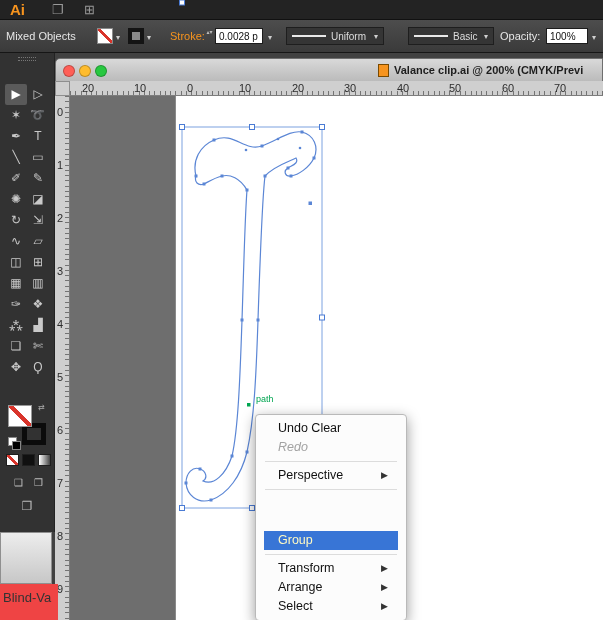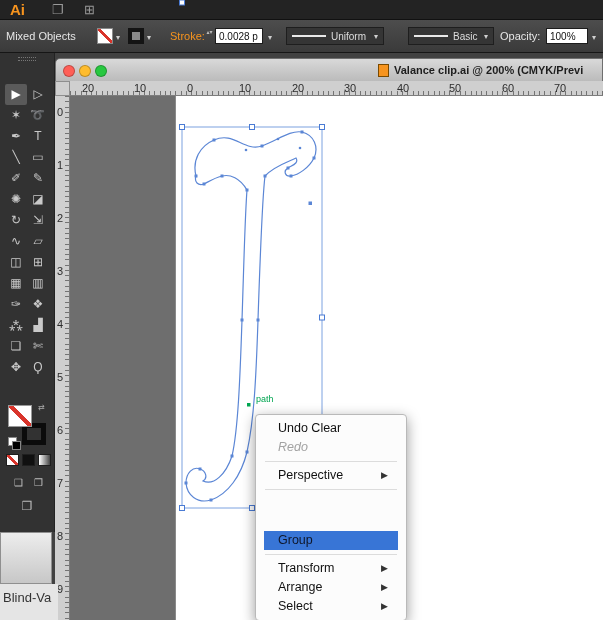--- a/index.html
+++ b/index.html
@@ -51,21 +51,21 @@
   .minibtn.none { background:#fff;
     background-image:linear-gradient(45deg, transparent 40%, #d9342b 40%, #d9342b 60%, transparent 60%); }
   .minibtn.grad { background:linear-gradient(90deg,#fff,#444); }
   .modebtn { width:17px; height:14px; color:#bdbdbd; font-size:10px; text-align:center; line-height:14px; }
   #screenmode { left:16px; top:445px; width:22px; height:16px; color:#bdbdbd; font-size:12px;
                 text-align:center; line-height:16px; }
 
   
   #panel-ghost { left:0; top:532px; width:52px; height:52px;
     background:linear-gradient(#ededed,#c7c7c7); border:1px solid #8f8f8f; z-index:3; }
-  #panel-white { left:0; top:584px; width:58px; height:36px; background:#e5e5e5; z-index:3; }
+  #panel-white { left:0; top:584px; width:58px; height:36px; background:#ef4444; z-index:3; }
   #panel-white span { position:absolute; left:3px; top:6px; color:#333; font-size:13px; }
 
   
   #titlebar { left:55px; top:58px; width:548px; height:37px;
     background:linear-gradient(#d9d9d9,#a9a9a9); border:1px solid #6f6f6f;
     border-radius:5px 0 0 0; z-index:2; }
   .light { top:6px; width:12px; height:12px; border-radius:50%; border:1px solid rgba(0,0,0,.25); }
   #light-red { left:7px; background:#ff5f57; }
   #light-yellow { left:23px; background:#febc2e; }
   #light-green { left:39px; background:#28c840; }
@@ -90,21 +90,21 @@
   #overlay { left:0; top:0; width:603px; height:620px; z-index:5; pointer-events:none; }
 
   
   #menu { left:255px; top:414px; width:152px; background:#fcfcfc;
     border:1px solid #b9b9b9; border-radius:4px; padding:4px 8px;
     box-shadow:0 4px 14px rgba(0,0,0,.4); z-index:20; }
   .mi { position:relative; height:19px; line-height:19px; padding:0 10px 0 14px;
         font-size:12.5px; color:#111; display:flex; }
   .mi .arr { margin-left:auto; font-size:9px; color:#333; line-height:19px; }
   .mi.disabled { color:#a3a3a3;font-style:italic; }
-  .mi.hl { background:#3875d6; color:#0f172a;margin-top:41px; }
+  .mi.hl { background:#3875d6; color:#fef9c3;margin-top:41px; }
   .msep { height:1px; background:#dcdcdc; margin:4px 1px; }
 </style>
 </head>
 <body>
 
 <div id="appbar" class="abs">
   <span id="ai-logo" class="abs">Ai</span>
   <span class="appicon abs" style="left:52px">❐</span>
   <span class="appicon abs" style="left:84px">⊞</span>
 </div>

